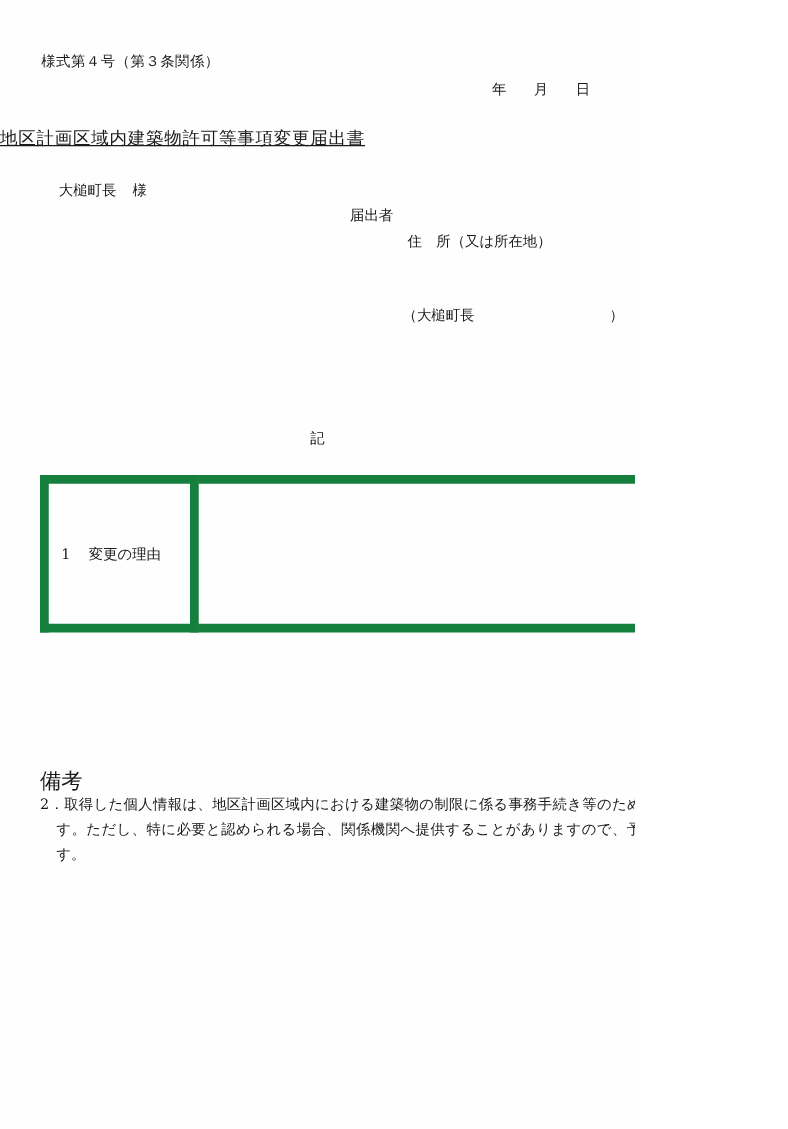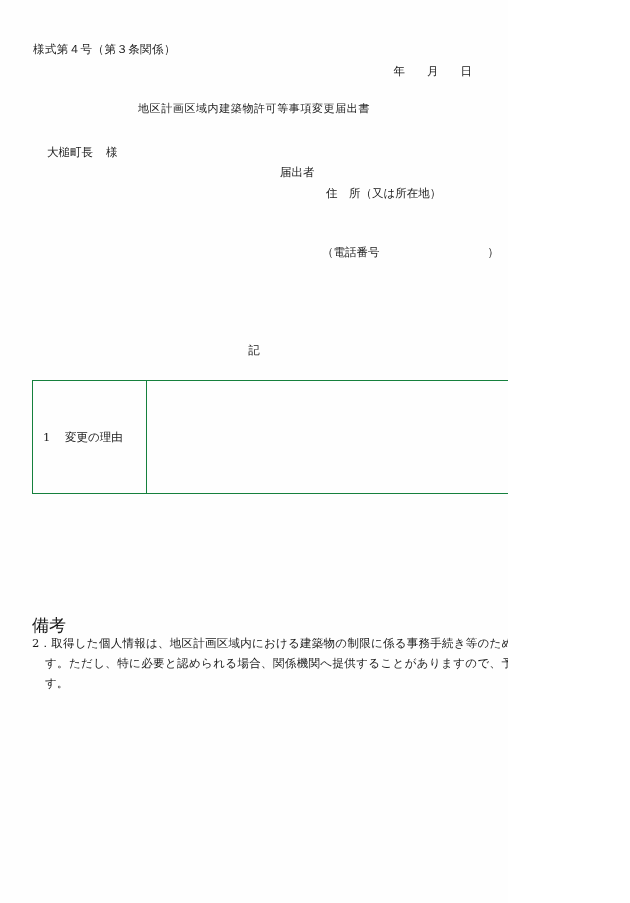--- a/index.html
+++ b/index.html
@@ -37,24 +37,25 @@
     font-size: 11.5px;
     white-space: nowrap;
   }
   .date-line .gap { display: inline-block; width: 22px; }
 
   .doc-title {
     position: absolute;
     left: 0;
     right: 0;
     top: 100px;
-    text-align: center;
-    font-size: 11px;
+    text-align: left;
+    font-size: 14px;
     letter-spacing: 0.6px;
     white-space: nowrap;
+    text-decoration: underline;
   }
 
   .addressee {
     position: absolute;
     left: 47px;
     top: 143px;
     font-size: 11.5px;
     white-space: nowrap;
   }
   .addressee .sp { display: inline-block; width: 13px; }
@@ -118,21 +119,21 @@
   
   .form-table {
     position: absolute;
     left: 32px;
     top: 380px;
     width: 560px;
     border-collapse: collapse;
     table-layout: fixed;
   }
   .form-table td {
-    border: 1px solid #15803d;
+    border: 7px solid #15803d;
     vertical-align: middle;
     font-size: 11.5px;
     padding: 0;
   }
   .form-table td.item-cell {
     width: 103px;
     padding-left: 10px;
     height: 112px;
   }
   .form-table td.value-cell {
@@ -182,21 +183,21 @@
   <div class="applicant">
     <div class="row">
       <span class="label-left">届出者</span>
     </div>
     <div class="row">
       <span class="indent">住　所（又は所在地）</span>
     </div>
   </div>
 
   <div class="phone">
-    <span>（電話番号</span><span class="blank"></span><span>）</span>
+    <span>（大槌町長</span><span class="blank"></span><span>）</span>
   </div>
 
 
   <div class="kiji">記</div>
 
   <table class="form-table">
     <tbody>
       <tr>
         <td class="item-cell">
           <span class="num">1</span><span>変更の理由</span>

